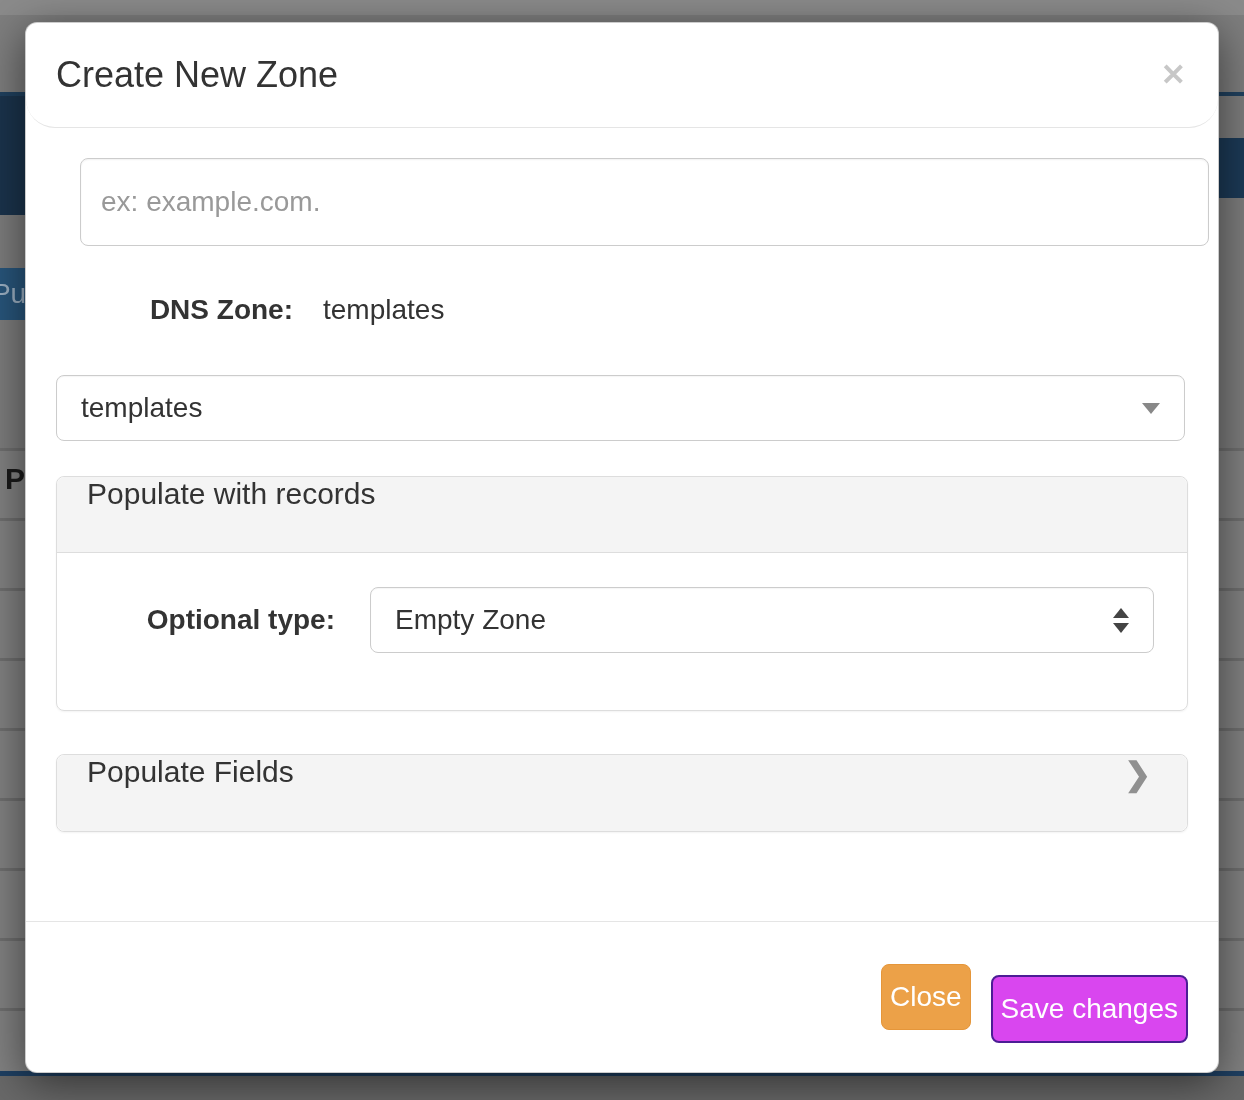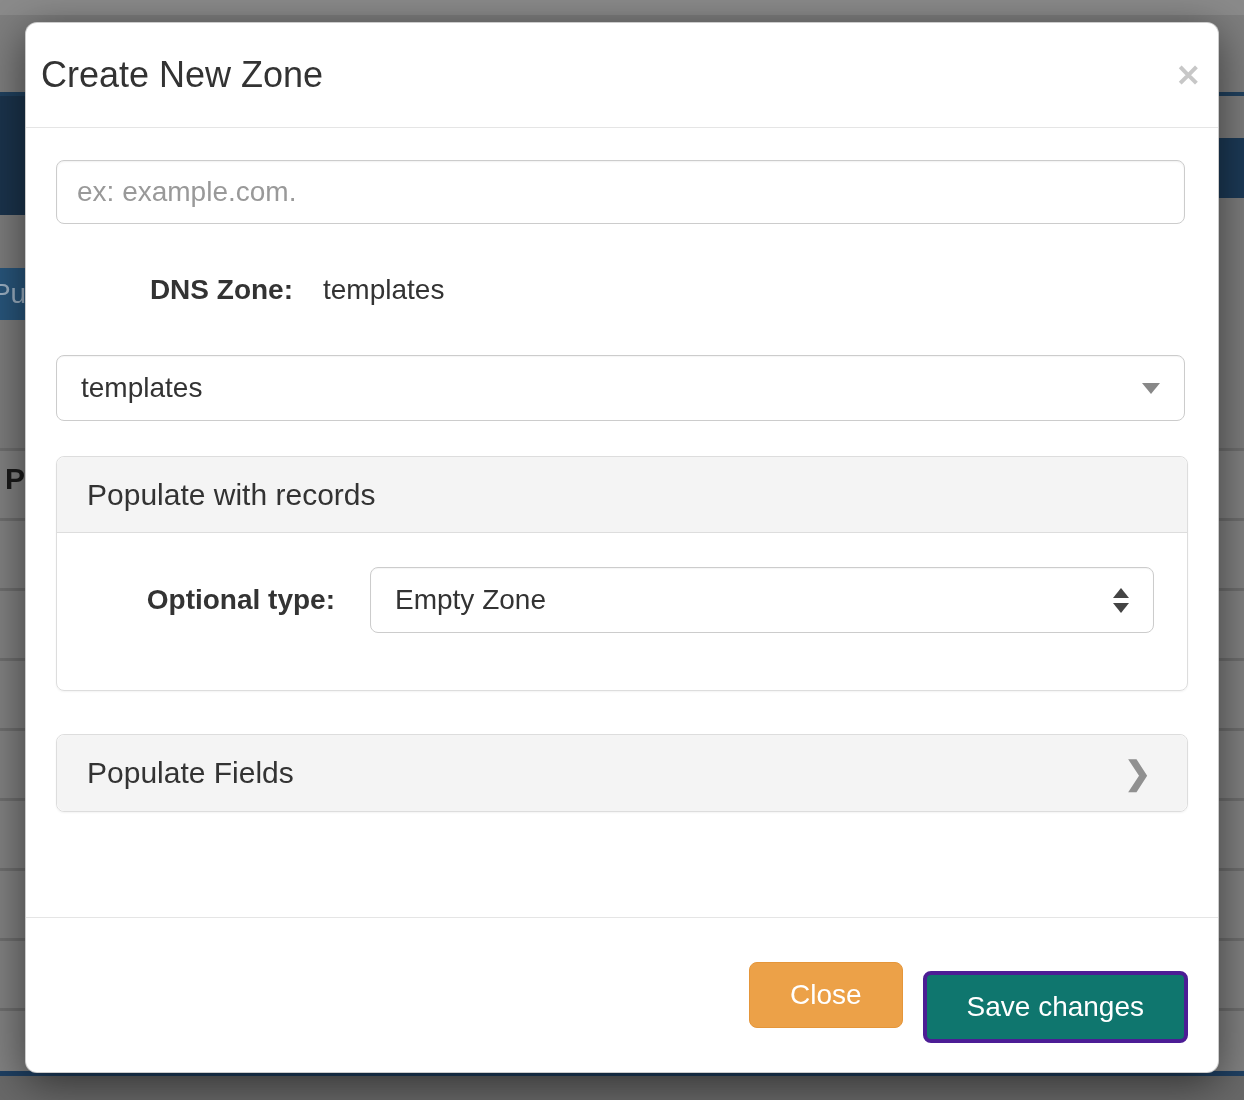--- a/index.html
+++ b/index.html
@@ -33,43 +33,44 @@
 
   
   .modal {
     position: absolute; left: 25px; top: 22px; width: 1194px; height: 1051px;
     background: #ffffff; border-radius: 12px;
     border: 1px solid rgba(0,0,0,0.2);
     box-shadow: 0 10px 45px rgba(0,0,0,0.55);
     display: flex; flex-direction: column;
   }
   .modal-header {
-    padding: 28px 15px; border-bottom: 1px solid #e5e5e5;
-    display: flex; align-items: flex-end;
+    padding: 28px 30px; border-bottom: 1px solid #e5e5e5;
+    display: flex; align-items: center; border-radius: 29px;
   }
   .modal-title { font-size: 36px; font-weight: normal; color: #333; line-height: 48px; flex: 1; }
   .close-btn {
     background: none; border: none; cursor: pointer;
     font-size: 30px; font-weight: bold; color: #c7c7c7; line-height: 30px; padding: 8px 2px;
   }
 
   .modal-body { flex: 1; padding: 30px 30px 0 30px; }
 
   .form-row { display: flex; align-items: center; min-height: 68px; margin-bottom: 30px; }
   .col-label {
     width: 267px; padding-right: 30px; text-align: right;
     font-size: 28px; font-weight: bold; color: #333;
   }
   .col-control { flex: 1; padding-right: 3px; }
 
   .text-input {
-    width: 100%; height: 64px; border: 1px solid #ccc; border-radius: 8px;
+    width: 100%; height: 88px; border: 1px solid #ccc; border-radius: 8px;
     font-size: 28px; color: #000000; padding: 0 20px;
     font-family: "Liberation Sans", sans-serif;
     box-shadow: inset 0 1px 2px rgba(0,0,0,0.06);
+    margin-left: 24px;
   }
   .text-input::placeholder { color: #999; }
 
   .static-value { font-size: 28px; color: #333; }
 
   .fake-select {
     width: 100%; height: 66px; border: 1px solid #ccc; border-radius: 8px;
     background: #fff; display: flex; align-items: center;
     font-size: 28px; color: #333; padding: 0 24px; cursor: pointer;
     box-shadow: inset 0 1px 1px rgba(0,0,0,0.04);
@@ -88,43 +89,43 @@
     width: 0; height: 0; border-left: 8px solid transparent;
     border-right: 8px solid transparent; border-top: 10px solid #444;
   }
 
   .panel {
     border: 1px solid #ddd; border-radius: 8px; margin-top: 34px;
     box-shadow: 0 1px 2px rgba(0,0,0,0.05);
   }
   .panel-heading {
     background: #f4f4f4; padding: 0 30px; height: 76px;
-    display: flex; align-items: center; border-radius: 8px 8px 0 0;
+    display: flex; align-items: flex-start; border-radius: 8px 8px 0 0;
   }
   .panel-heading.collapsed { border-radius: 8px; }
   .panel-heading.with-border { border-bottom: 1px solid #ddd; }
   .panel-title { font-size: 30px; color: #333; flex: 1; }
   .panel-body { padding: 33px 30px 56px 30px; }
   .panel-body .col-label { width: 283px; padding-right: 35px; }
   .panel-body .form-row { margin-bottom: 0; }
 
   .panel-optional { margin-top: 43px; }
   .chevron-right { font-size: 32px; color: #909090; font-weight: bold; padding-right: 6px; }
 
   .modal-footer {
     border-top: 1px solid #e5e5e5; padding: 29px 30px;
     display: flex; justify-content: flex-end; align-items: center; gap: 20px;
   }
   .btn {
     border-radius: 8px; font-size: 28px; color: #fff;
-    padding: 12px 40px; line-height: 40px; cursor: pointer;
+    padding: 12px 8px; line-height: 40px; cursor: pointer;
     font-family: "Liberation Sans", sans-serif;
   }
   .btn-close { background: #eca148; border: 1px solid #e5963a; }
-  .btn-save  { background: #0f766e; border: 4px solid #4c1d95; margin-top: 24px; }
+  .btn-save  { background: #d946ef; border: 2px solid #4c1d95; margin-top: 24px; }
 </style>
 </head>
 <body>
 
 <div class="backdrop">
   <div class="bg-topstrip"></div>
   <div class="bg-midgray"></div>
   <div class="bg-navline"></div>
   <div class="bg-navbar"></div>
   <div class="bg-navblock"></div>

